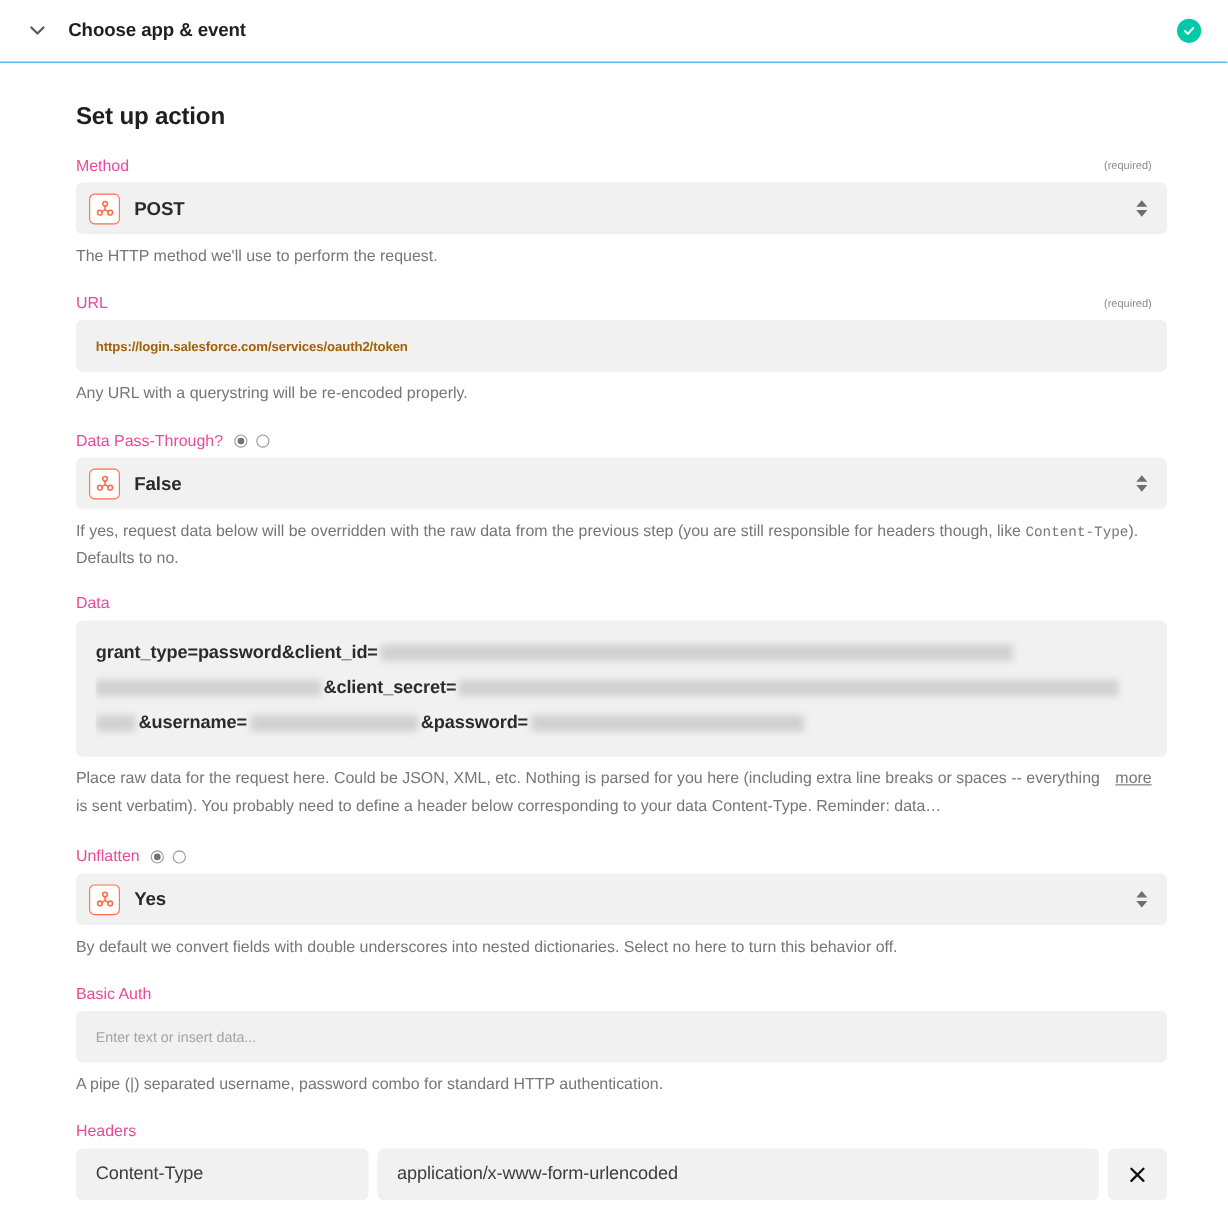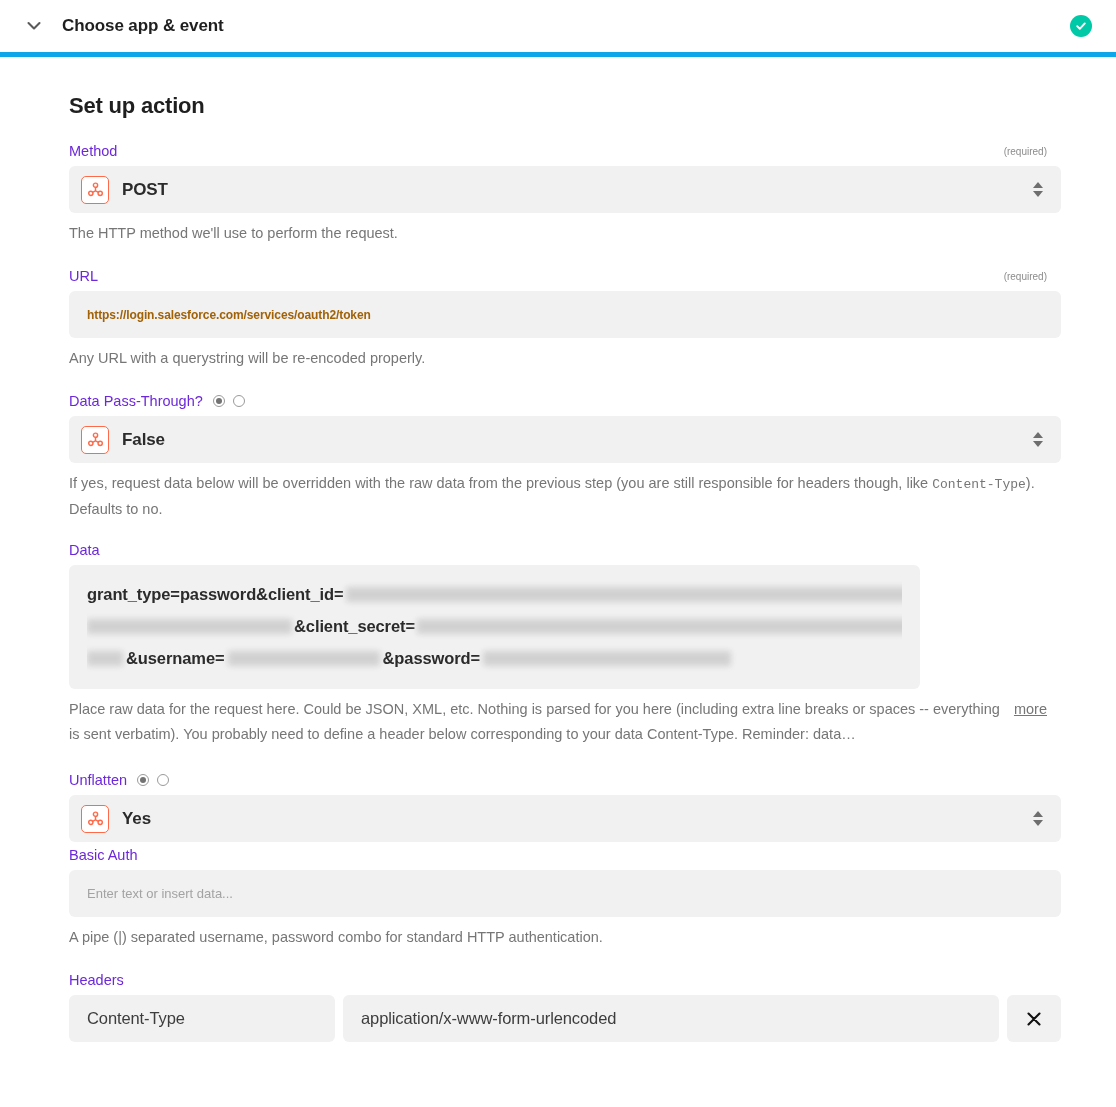--- a/index.html
+++ b/index.html
@@ -12,21 +12,21 @@
     color: #1f1f1f;
     overflow: hidden;
   }
 
   
   .step-header {
     height: 57px;
     display: flex;
     align-items: center;
     padding: 0 24px 0 20px;
-    border-bottom: 5px solid #0ea5e9;
+    border-bottom: 1px solid #0ea5e9;
     background: #fff;
   }
   .chevron-btn {
     width: 28px; height: 28px;
     display: flex; align-items: center; justify-content: center;
     flex: 0 0 auto;
     cursor: pointer;
   }
   .chevron-btn svg { display: block; }
   .step-header-title {
@@ -60,21 +60,21 @@
 
   .field-block { margin-bottom: 5px; }
 
   .label-row {
     display: flex;
     align-items: center;
     margin-bottom: 7px;
   }
   .field-label {
     font-size: 14.5px;
-    color: #6d28d9;
+    color: #ec4899;
     font-weight: 400;
   }
   .label-spacer { flex: 1 1 auto; }
   .required-tag {
     font-size: 10px;
     color: #8c8c8c;
   }
 
   
   .radio-group {
@@ -169,21 +169,21 @@
     width: 0; height: 0;
     border-left: 5px solid transparent;
     border-right: 5px solid transparent;
     border-top: 6px solid #6e6e6e;
   }
 
   
   .textarea-box {
     background: #f1f1f1;
     border-radius: 6px;
-    width: 851px;
+    width: 992px;
     padding: 13px 18px 15px 18px;
   }
   .ta-line {
     display: flex;
     align-items: center;
     height: 32px;
     font-size: 16.5px;
     font-weight: 600;
     color: #2b2b2b;
     letter-spacing: -0.1px;
@@ -409,20 +409,21 @@
           <path d="M10 7.6 L10 11.5 M10 11.5 L6.4 13.4 M10 11.5 L13.6 13.4" fill="none" stroke="#ff6b4a" stroke-width="1.7" stroke-linecap="round"></path>
         </svg>
       </span>
       <span class="select-label">Yes</span>
       <span class="select-spacer"></span>
       <span class="stepper">
         <span class="tri-up"></span>
         <span class="tri-down"></span>
       </span>
     </div>
+    <div class="help">By default we convert fields with double underscores into nested dictionaries. Select no here to turn this behavior off.</div>
   </div>
 
   <div class="field-block">
     <div class="label-row">
       <span class="field-label">Basic Auth</span>
     </div>
     <div class="input-box">
       <span class="input-placeholder">Enter text or insert data...</span>
     </div>
     <div class="help">A pipe (|) separated username, password combo for standard HTTP authentication.</div>

